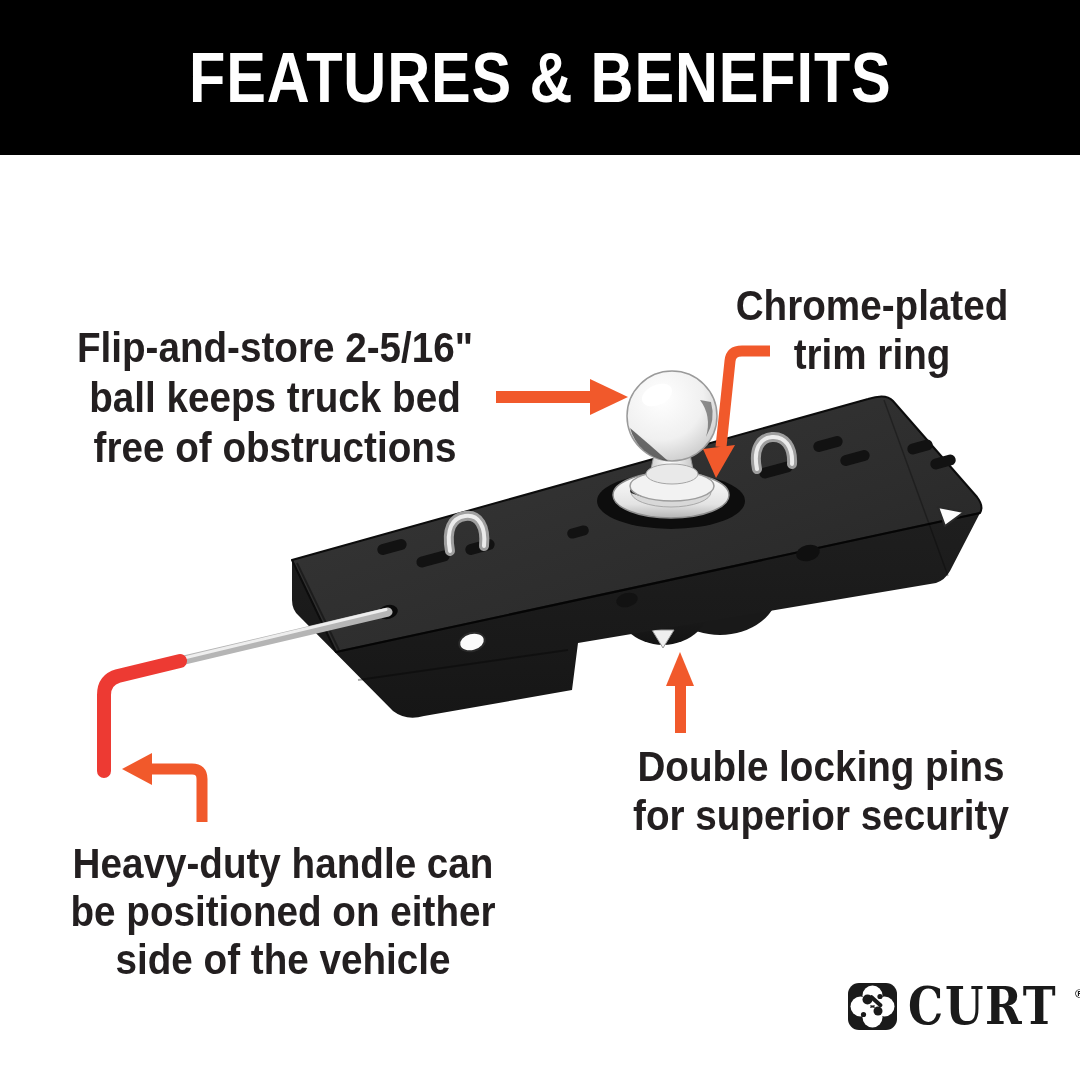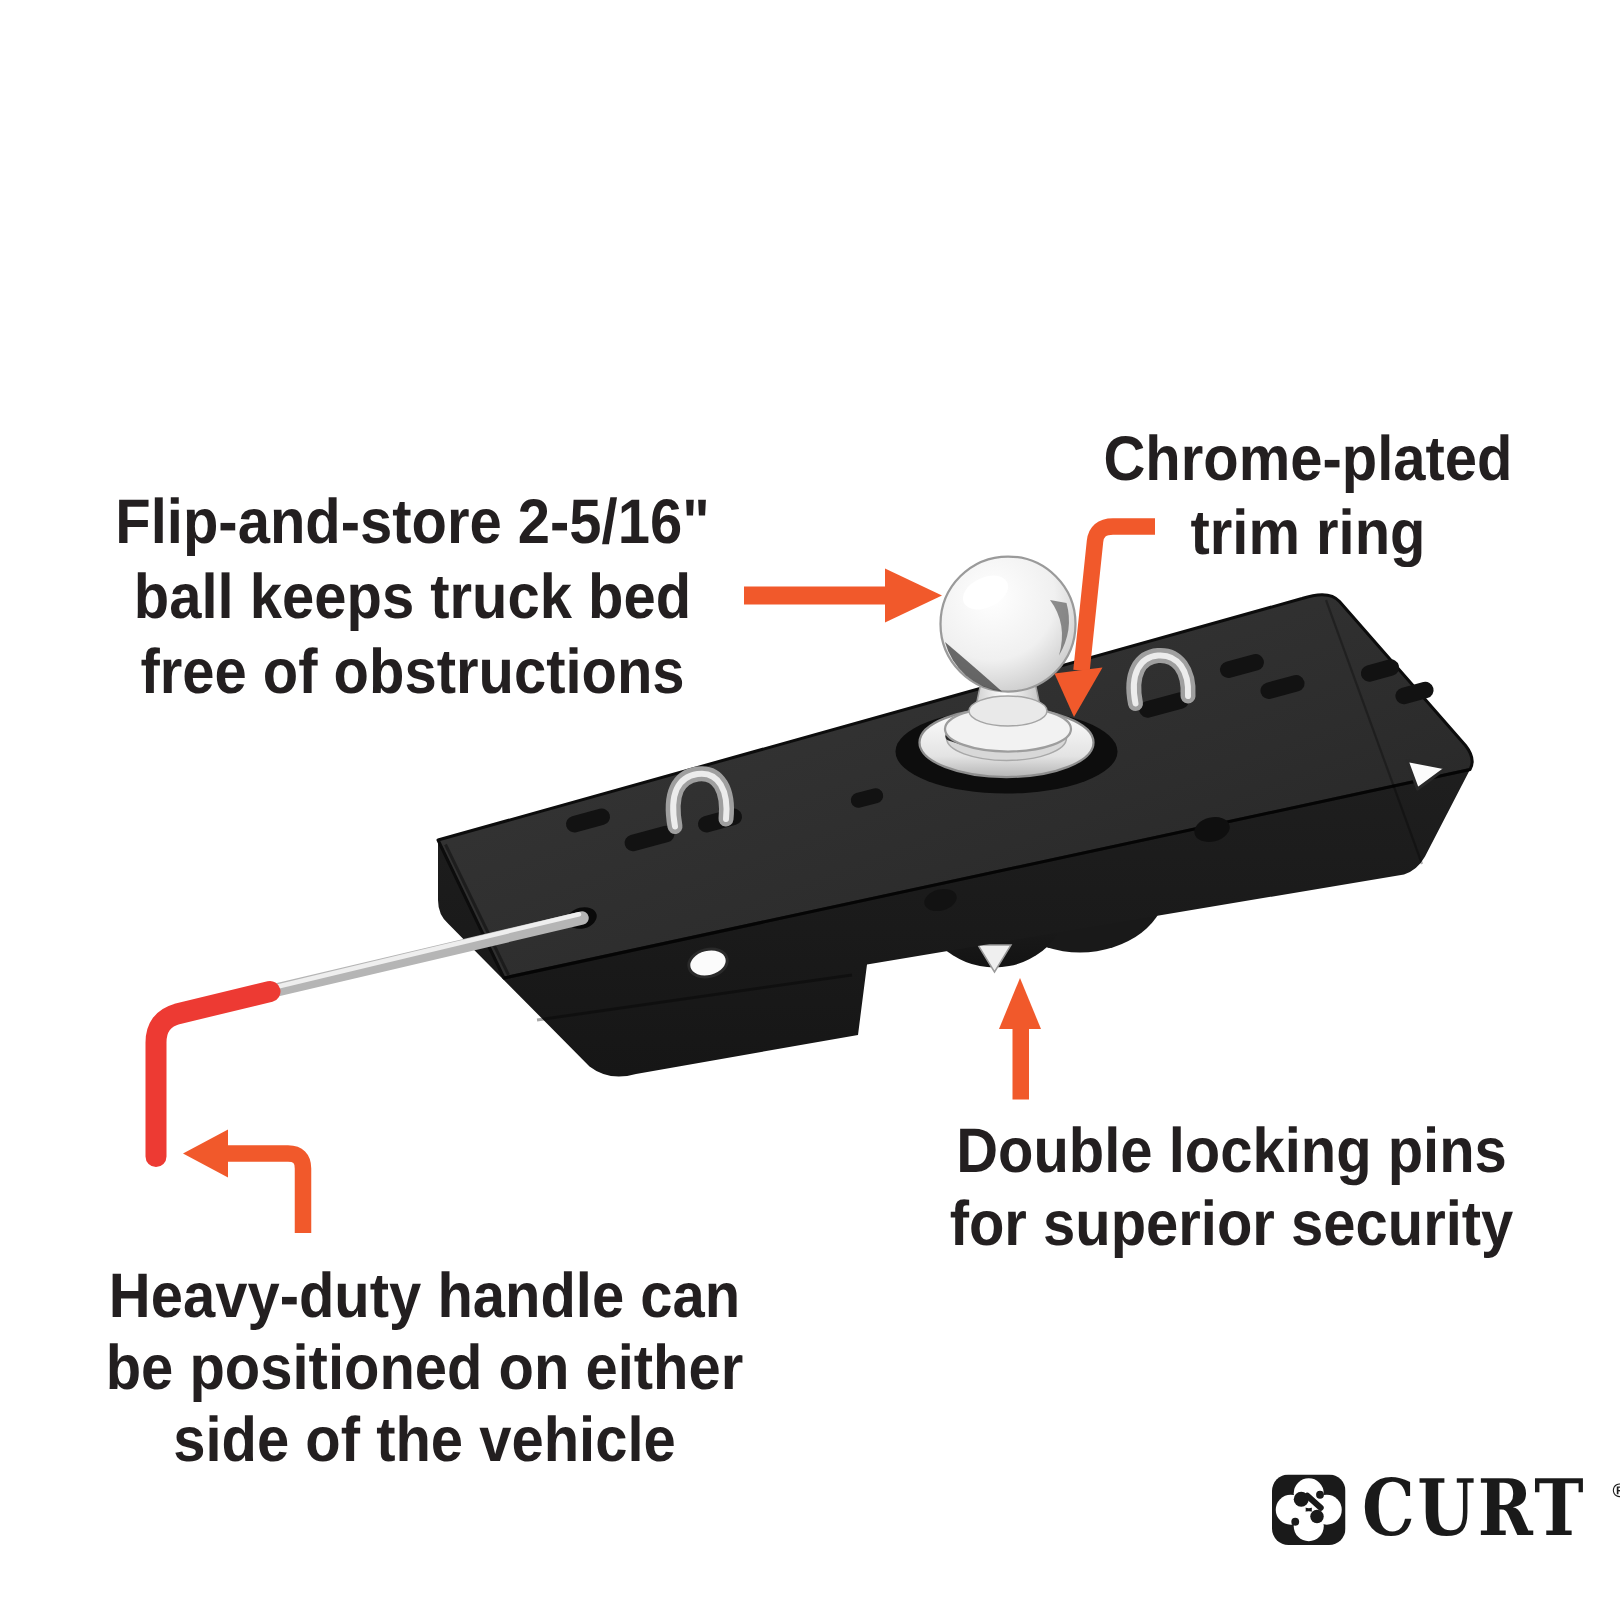--- a/index.html
+++ b/index.html
@@ -40,20 +40,23 @@
   }
   #registered-mark{
     position:absolute;left:227px;top:6px;font-size:13px;color:#1a1a1a;font-weight:bold;
   }
 </style>
 </head>
 <body>
 
 <div id="stage">
 
+  <div id="header-bar">
+    <span class="title">FEATURES &amp; BENEFITS</span>
+  </div>
 
   <svg id="product-svg" viewBox="0 0 1080 1080">
     <defs>
       <linearGradient id="topGrad" x1="0" y1="0" x2="1" y2="1">
         <stop offset="0" stop-color="#383838"></stop>
         <stop offset="0.6" stop-color="#2d2d2d"></stop>
         <stop offset="1" stop-color="#242424"></stop>
       </linearGradient>
       <linearGradient id="sideGrad" x1="0" y1="0" x2="0" y2="1">
         <stop offset="0" stop-color="#232323"></stop>

